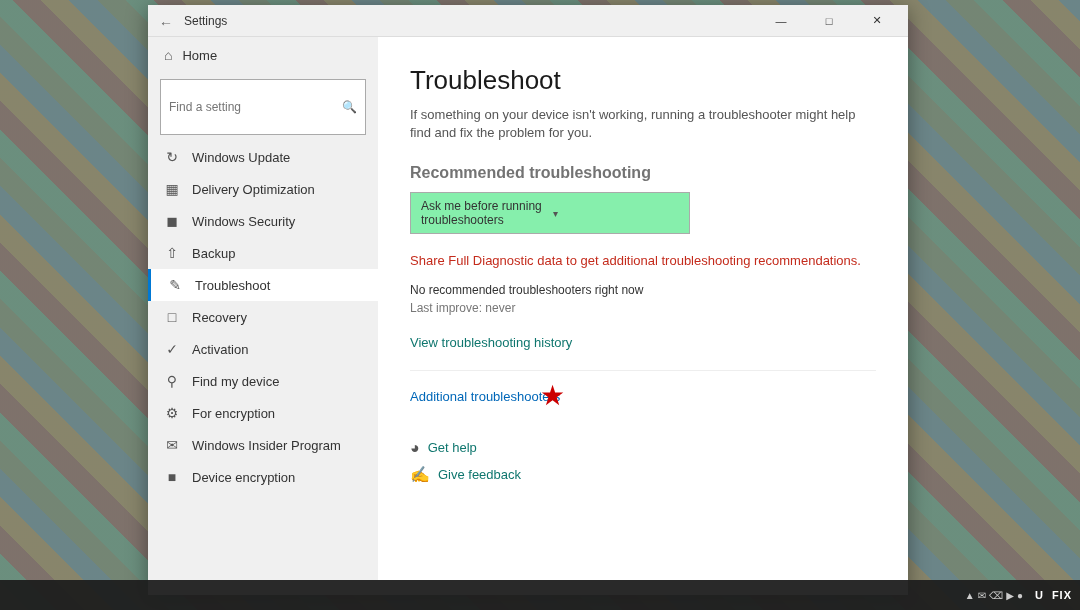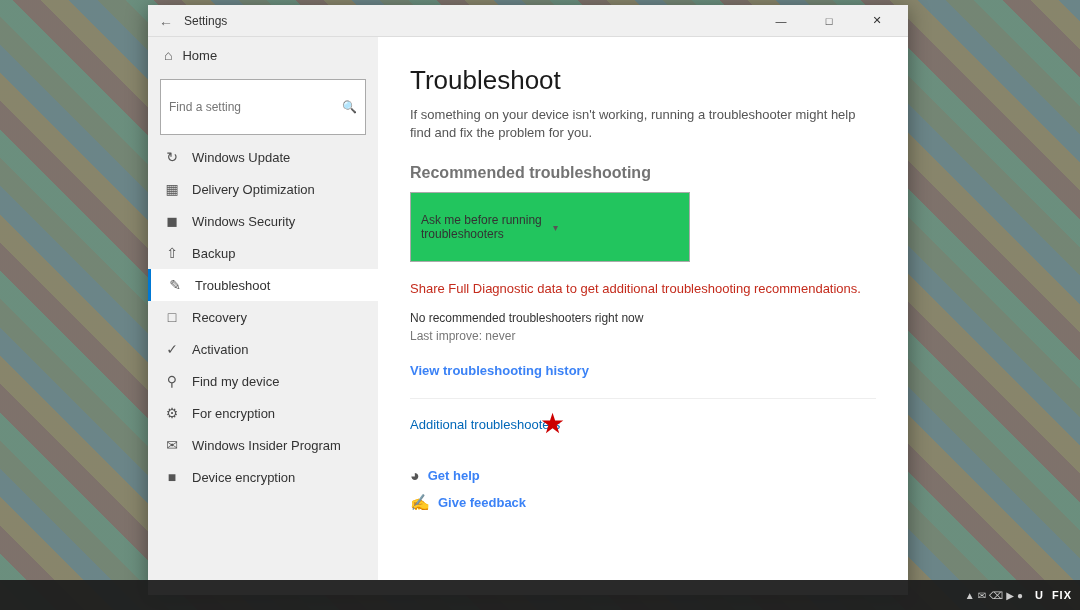--- a/index.html
+++ b/index.html
@@ -182,22 +182,22 @@
       font-size: 12px;
       color: #555;
       margin-bottom: 12px;
       line-height: 1.5;
     }
 
     .dropdown-select {
       display: flex;
       align-items: center;
       border: 1px solid #aaa;
-      background: #22c55e;
-      padding: 20px 10px;
+      background: #86efac;
+      padding: 6px 10px;
       width: 280px;
       cursor: pointer;
       font-size: 12px;
       color: #333;
       gap: 6px;
       margin-bottom: 18px;
     }
     .dropdown-select span { flex: 1; }
     .dropdown-chevron { font-size: 10px; color: #555; }
 
@@ -216,27 +216,26 @@
       color: #333;
       margin-bottom: 4px;
     }
     .last-checked {
       font-size: 12px;
       color: #777;
       margin-bottom: 20px;
     }
 
     .link-blue {
-      color: #3b82f6;
+      color: #0f766e;
       font-size: 13px;
       cursor: pointer;
       text-decoration: none;
       display: block;
       margin-bottom: 20px;
-      font-weight: bold;
     }
 
     .divider {
       border: none;
       border-top: 1px solid #eee;
       margin-bottom: 16px;
     }
 
     .additional-link {
       color: #0067b8;

